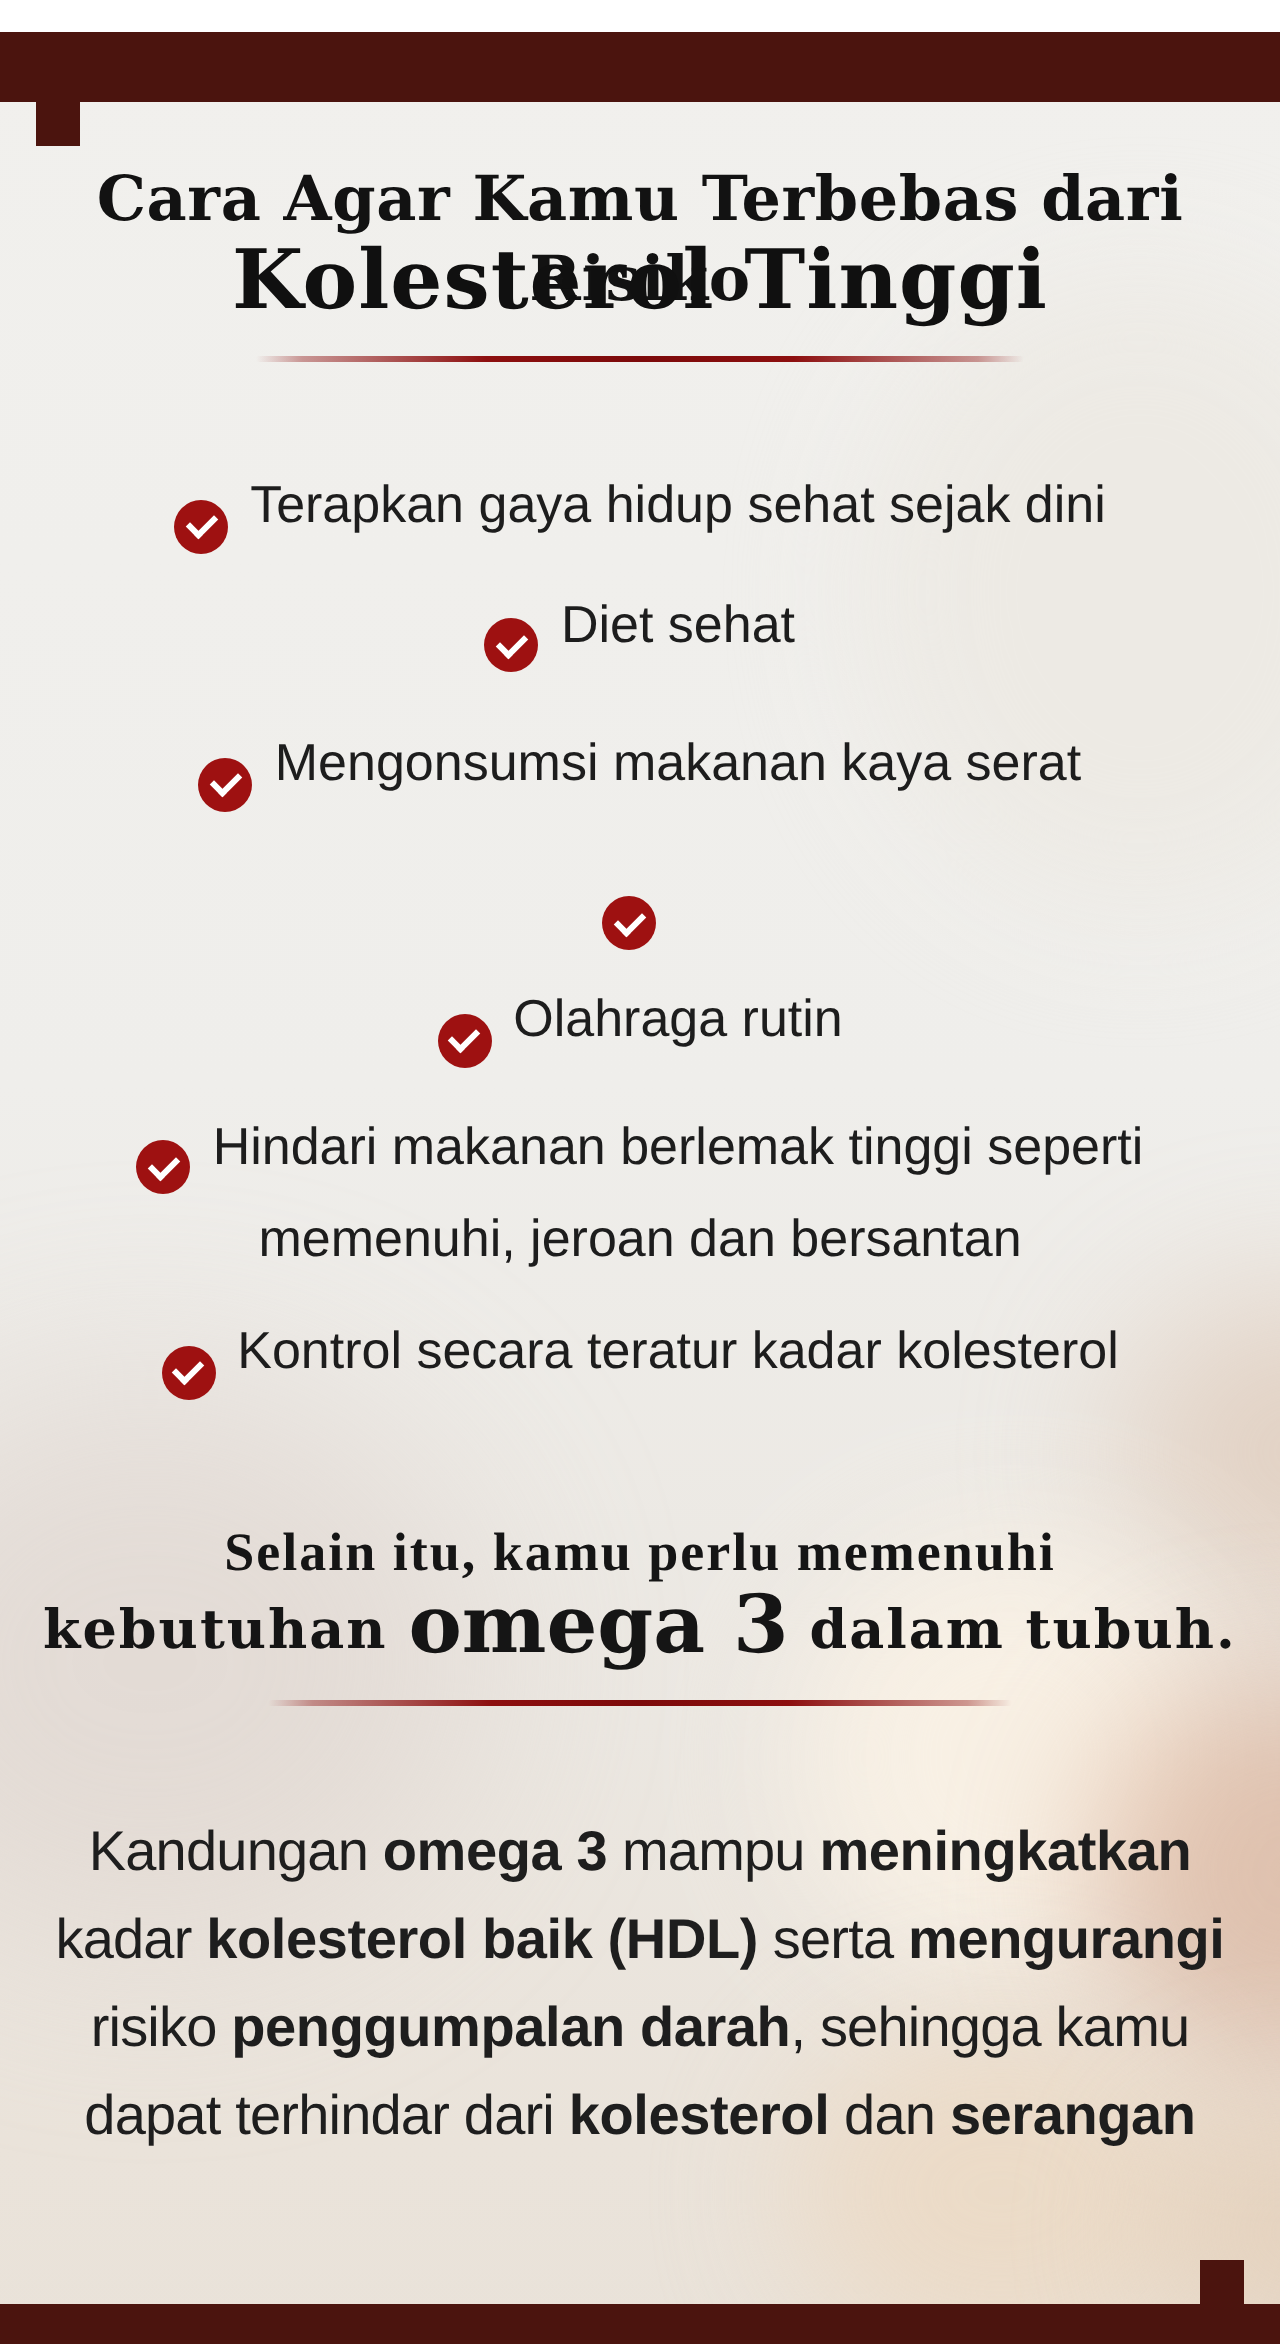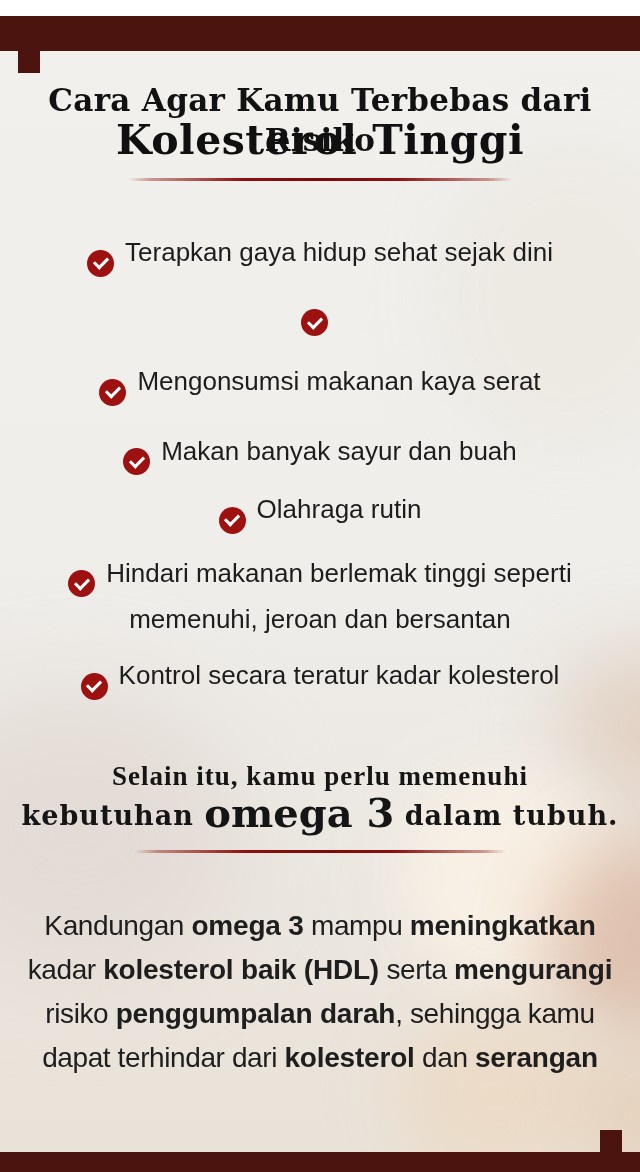--- a/index.html
+++ b/index.html
@@ -79,23 +79,23 @@
 
   <div class="bar top"></div>
   <div class="sq tl"></div>
 
   <div class="layer title1">Cara Agar Kamu Terbebas dari Risiko</div>
   <div class="layer title2">Kolesterol Tinggi</div>
   <div class="divider d1"></div>
 
   <div class="layer checklist">
       <div class="check-item"><span class="check-circle"></span><span>Terapkan gaya hidup sehat sejak dini</span></div>
+      <div class="check-item"><span class="check-circle"></span><span>Diet sehat</span></div>
+      <div class="check-item"><span class="check-circle"></span><span>Mengonsumsi makanan kaya serat</span></div>
       <div class="check-item"><span class="check-circle"></span></div>
-      <div class="check-item"><span class="check-circle"></span><span>Mengonsumsi makanan kaya serat</span></div>
-      <div class="check-item"><span class="check-circle"></span><span>Makan banyak sayur dan buah</span></div>
       <div class="check-item"><span class="check-circle"></span><span>Olahraga rutin</span></div>
       <div class="check-item"><span class="check-circle"></span><span>Hindari makanan berlemak tinggi seperti</span><br><span>memenuhi, jeroan dan bersantan</span></div>
       <div class="check-item"><span class="check-circle"></span><span>Kontrol secara teratur kadar kolesterol</span></div>
     </div>
 
   <div class="layer sub1">Selain itu, kamu perlu memenuhi</div>
   <div class="layer sub2"><span>kebutuhan </span><span class="big">omega 3</span><span> dalam tubuh.</span></div>
   <div class="divider d2"></div>
 
   <div class="layer paragraph">

